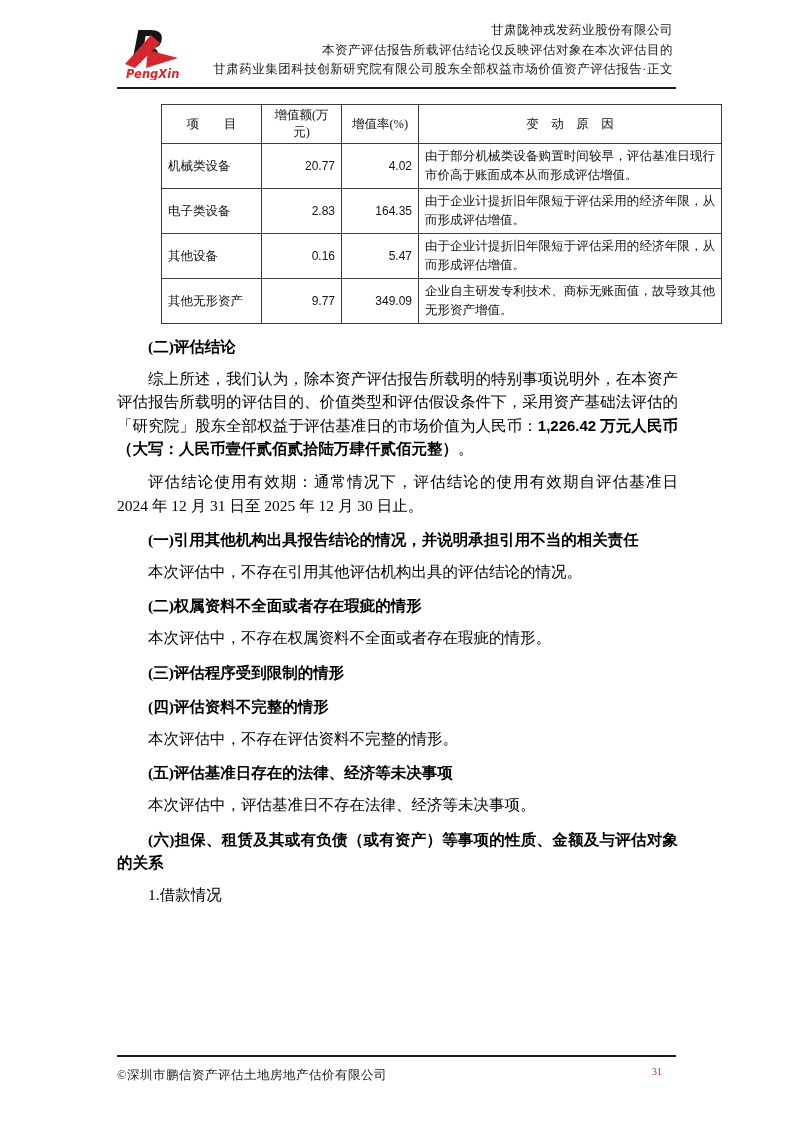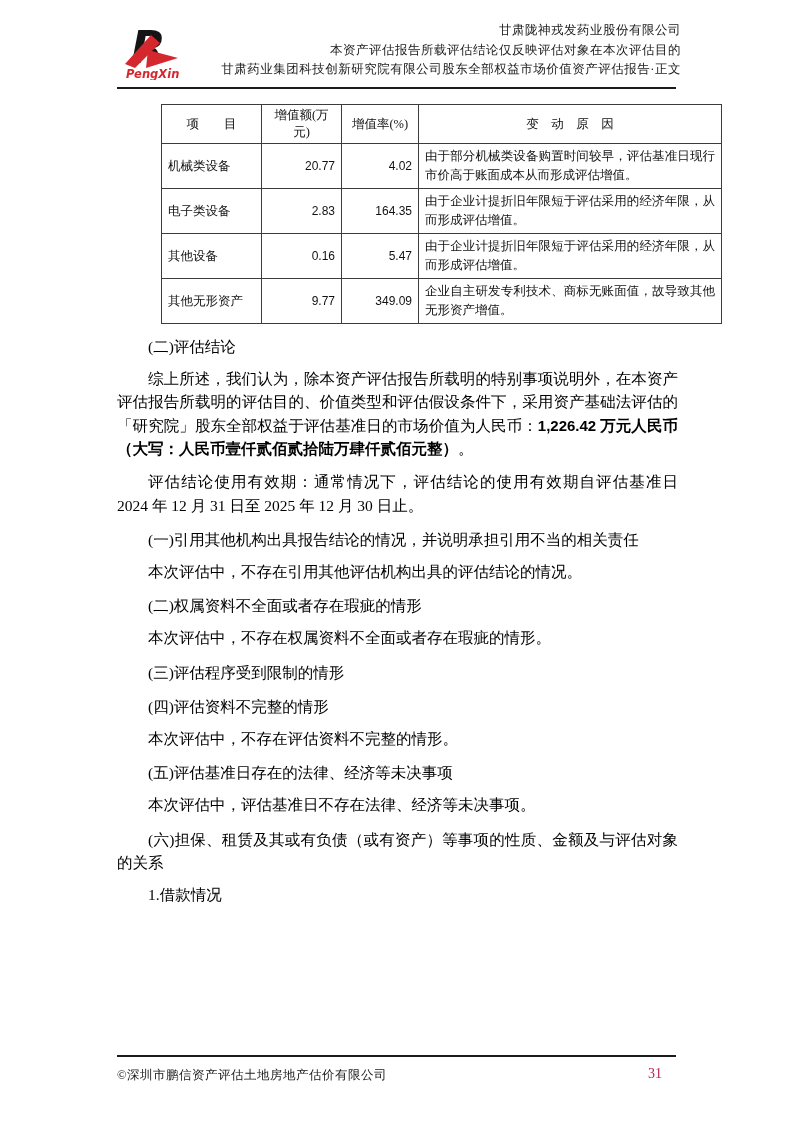--- a/index.html
+++ b/index.html
@@ -7,48 +7,48 @@
     position:relative;
     width:793px; height:1122px;
     background:#ffffff;
     font-family:"Liberation Serif","DejaVu Serif",serif;
     color:#000;
     overflow:hidden;
   }
   
   .logo { position:absolute; left:124px; top:22px; width:64px; height:58px; }
   .header-lines {
-    position:absolute; top:21px; right:112px;
+    position:absolute; top:21px; right:120px;
     text-align:right; font-size:12.5px; line-height:19.5px;
     color:#1a1a1a; letter-spacing:0.5px;
   }
   .rule-top { position:absolute; left:117px; top:87px; width:559px; height:2px; background:#1c1c1c; }
   
   .rule-bottom { position:absolute; left:117px; top:1055px; width:559px; height:2px; background:#1c1c1c; }
   .footer-company { position:absolute; left:117px; top:1067px; font-size:12.5px; color:#1a1a1a; letter-spacing:0.5px; }
-  .footer-page { position:absolute; right:131px; top:1066px; font-size:14px; color:#be185d; }
+  .footer-page { position:absolute; right:131px; top:1066px; font-size:10px; color:#be185d; }
   
   .content { position:absolute; left:117px; top:104px; width:561px; }
   table.val { border-collapse:collapse; width:561px; table-layout:fixed; font-size:12.5px; color:#111; }
   table.val th, table.val td { border:1px solid #3c3c3c; padding:2px 6px; }
   table.val th { font-weight:normal; text-align:center; height:33px; }
   .col-item { width:100px; }
   .col-amt  { width:80px; }
   .col-rate { width:77px; }
   td.item { height:40px; vertical-align:middle; text-align:left; }
   td.num  { vertical-align:middle; text-align:right; padding-right:9px;
             font-family:"Liberation Sans","DejaVu Sans",sans-serif; font-size:12px; }
   td.reason { vertical-align:middle; line-height:19px; text-align:justify; padding:3px 7px; }
   .p {
     font-size:15.5px; line-height:23.6px;
     text-align:justify; text-indent:2em;
     margin:0 0 9px 0;
   }
   .h-sub {
-    font-size:15.5px; line-height:23.6px; font-weight:normal;
+    font-size:15.5px; line-height:23.6px; font-weight:bold;
     text-indent:2em; text-align:justify;
     margin:11px 0 8px 0;
   }
   .h-chapter {
     font-size:15.5px; line-height:23.6px; font-weight:bold;
     text-indent:2em;
     margin:21px 0 15px 0;
   }
   .tbl-wrap { margin-bottom:9px;padding-left:44px; }
   .b  { font-weight:bold; }

